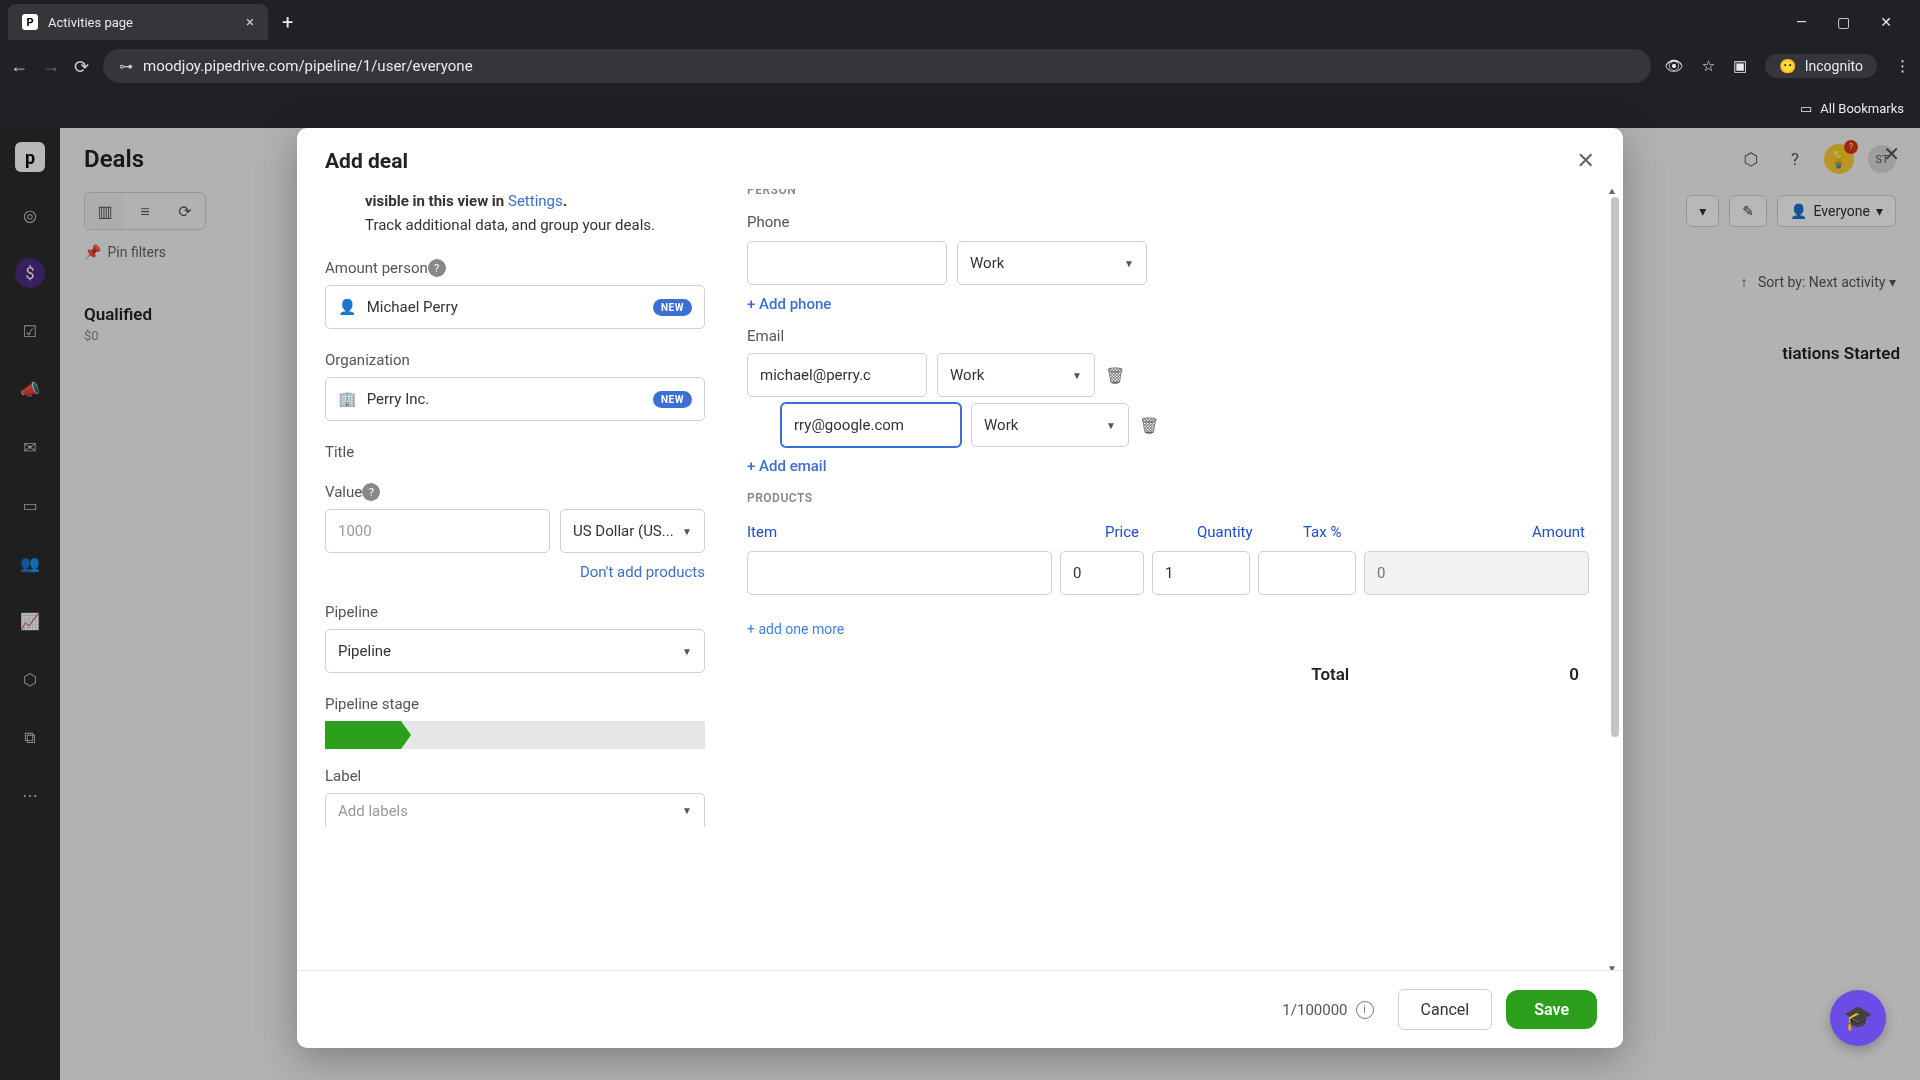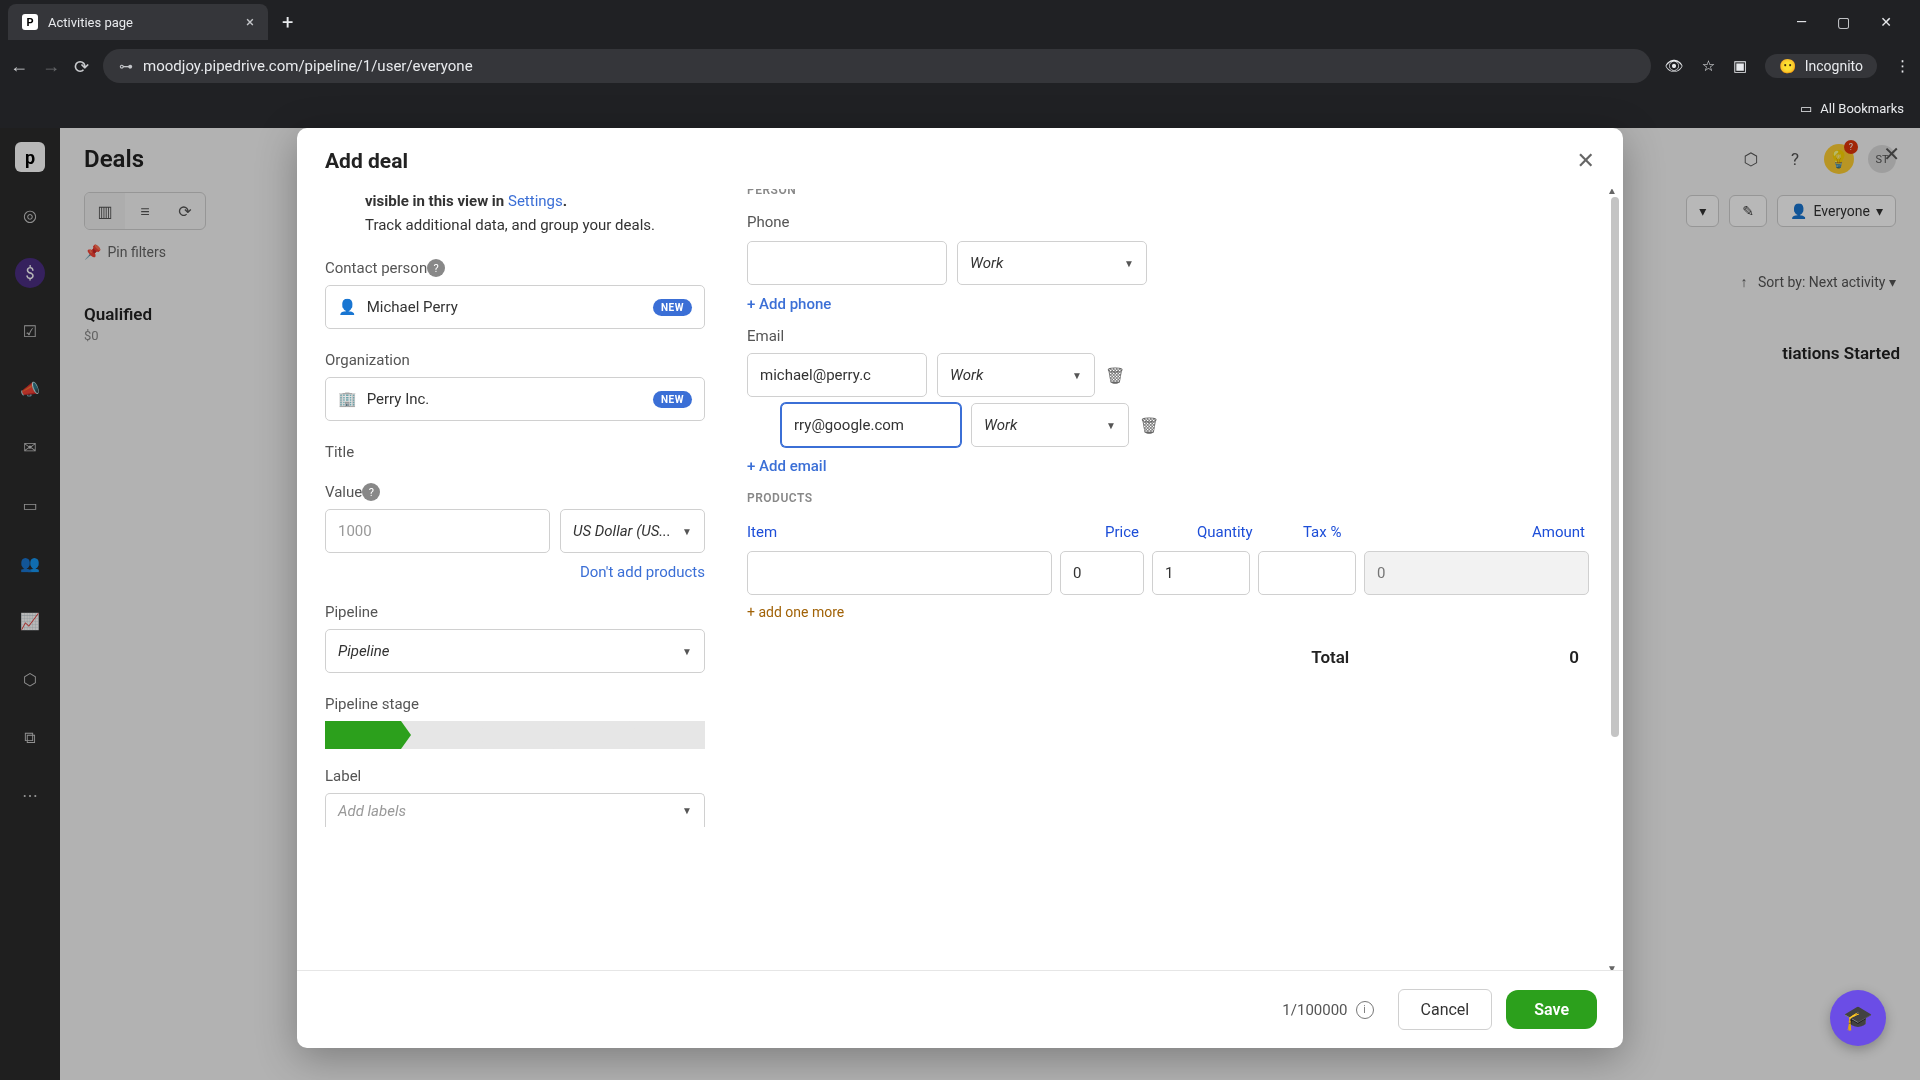--- a/index.html
+++ b/index.html
@@ -76,21 +76,21 @@
 .field-label { display: flex; align-items: center; justify-content: flex-start; color: #555; font-size: 15px; margin-bottom: 8px; }
 .field-label .help { width: 18px; height: 18px; border-radius: 50%; background: #888; color: #fff; font-size: 11px; display: flex; align-items: center; justify-content: center; }
 
 .input-box { width: 100%; border: 1px solid #d0d0d0; border-radius: 5px; height: 44px; display: flex; align-items: center; padding: 0 12px; font-size: 15px; color: #333; gap: 10px; background: #fff; }
 .input-box input { border: none; outline: none; flex: 1; font-size: 15px; color: #333; background: transparent; }
 .input-box .ico { color: #666; font-size: 15px; }
 .badge-new { background: #3b6fd6; color: #fff; font-size: 10px; font-weight: 700; padding: 3px 8px; border-radius: 10px; letter-spacing: 0.5px; }
 
 .row2 { display: flex; gap: 10px; }
 .row2 .input-box { flex: 1; }
-.select-box { border: 1px solid #d0d0d0; border-radius: 5px; height: 44px; display: flex; align-items: center; justify-content: space-between; padding: 0 12px; font-size: 15px; color: #333; background: #fff; font-style: italic; }
+.select-box { border: 1px solid #d0d0d0; border-radius: 5px; height: 44px; display: flex; align-items: center; justify-content: space-between; padding: 0 12px; font-size: 15px; color: #333; background: #fff; }
 .select-box .caret { font-size: 10px; color: #555; }
 
 .link-text { color: #3b6fd6; font-size: 15px; display: block; text-align: right; margin-top: 10px; }
 .add-link { color: #3b6fd6; font-size: 15px; margin-top: 10px; display: inline-block; font-weight: 500; }
 
 .section-label { color: #888; font-size: 12px; font-weight: 600; letter-spacing: 0.5px; text-transform: uppercase; }
 
 .pipeline-stages { display: flex; height: 28px; margin-top: 6px; }
 .stage { flex: 1; background: #e6e6e6; position: relative; }
 .stage.active { background: #2ca01c; }
@@ -117,21 +117,21 @@
 .products-head .h-amt { flex: 1; text-align: right; padding-right: 4px; }
 
 .products-row { display: flex; gap: 8px; margin-top: 10px; }
 .products-row .input-box { height: 44px; }
 .products-row .c-item { width: 350px; }
 .products-row .c-price { width: 84px; }
 .products-row .c-qty { width: 98px; }
 .products-row .c-tax { width: 98px; }
 .products-row .c-amt { flex: 1; background: #f2f2f2; }
 
-.add-one { color: #a16207; font-size: 14px; margin-top: 9px; display: inline-block; }
+.add-one { color: #3b82f6; font-size: 14px; margin-top: 26px; display: inline-block; }
 .total-row { display: flex; justify-content: flex-end; gap: 220px; margin-top: 26px; font-size: 17px; font-weight: 600; color: #222; padding-right: 10px; }
 
 .modal-footer { border-top: 1px solid #e6e6e6; padding: 18px 26px; display: flex; align-items: center; justify-content: flex-end; gap: 14px; }
 .footer-count { color: #555; font-size: 15px; display: flex; align-items: center; gap: 8px; margin-right: 10px; }
 .footer-count .info { width: 18px; height: 18px; border: 1.5px solid #777; border-radius: 50%; display: flex; align-items: center; justify-content: center; font-size: 10px; color: #777; }
 .btn-cancel { border: 1px solid #d0d0d0; border-radius: 6px; padding: 10px 22px; font-size: 16px; color: #333; background: #fff; }
 .btn-save { border: none; border-radius: 12px; padding: 10px 28px; font-size: 16px; color: #fff; background: #2ca01c; font-weight: 600; }
 
 .fab { position: absolute; right: 34px; bottom: 34px; width: 56px; height: 56px; border-radius: 50%; background: #6b4de6; display: flex; align-items: center; justify-content: center; color: #fff; font-size: 24px; z-index: 200; box-shadow: 0 4px 12px rgba(0,0,0,0.25); }
 </style>
@@ -260,21 +260,21 @@
       <div class="info-box">
         <div>
           <b><span>visible in this view in </span></b>
           <a>Settings</a><b><span>.</span></b>
         </div>
         <div>Track additional data, and group your deals.</div>
       </div>
 
       <div class="field">
         <div class="field-label">
-          <span>Contact person</span>
+          <span>Amount person</span>
           <span class="help">?</span>
         </div>
         <div class="input-box">
           <span class="ico">👤</span>
           <input value="Michael Perry" style="">
           <span class="badge-new">NEW</span>
         </div>
       </div>
 
       <div class="field">

